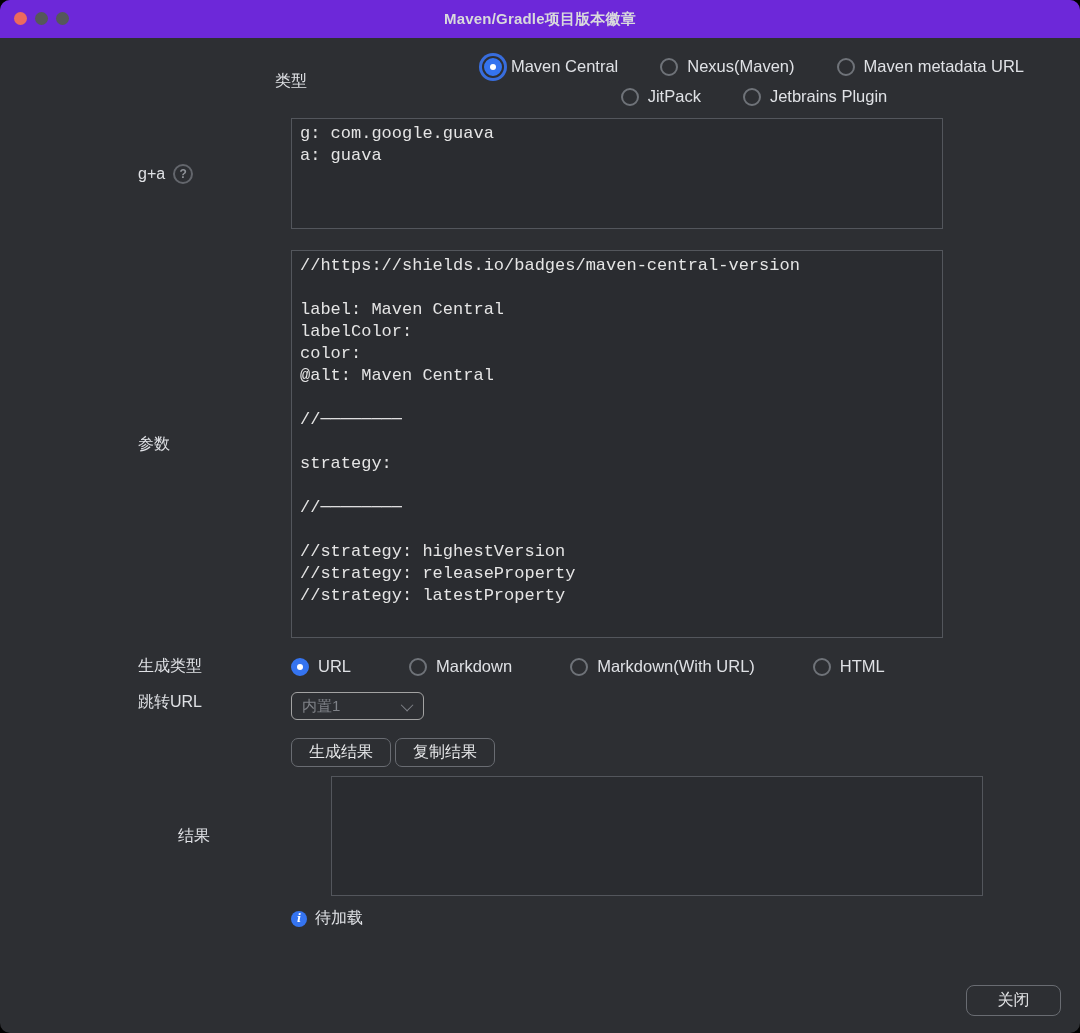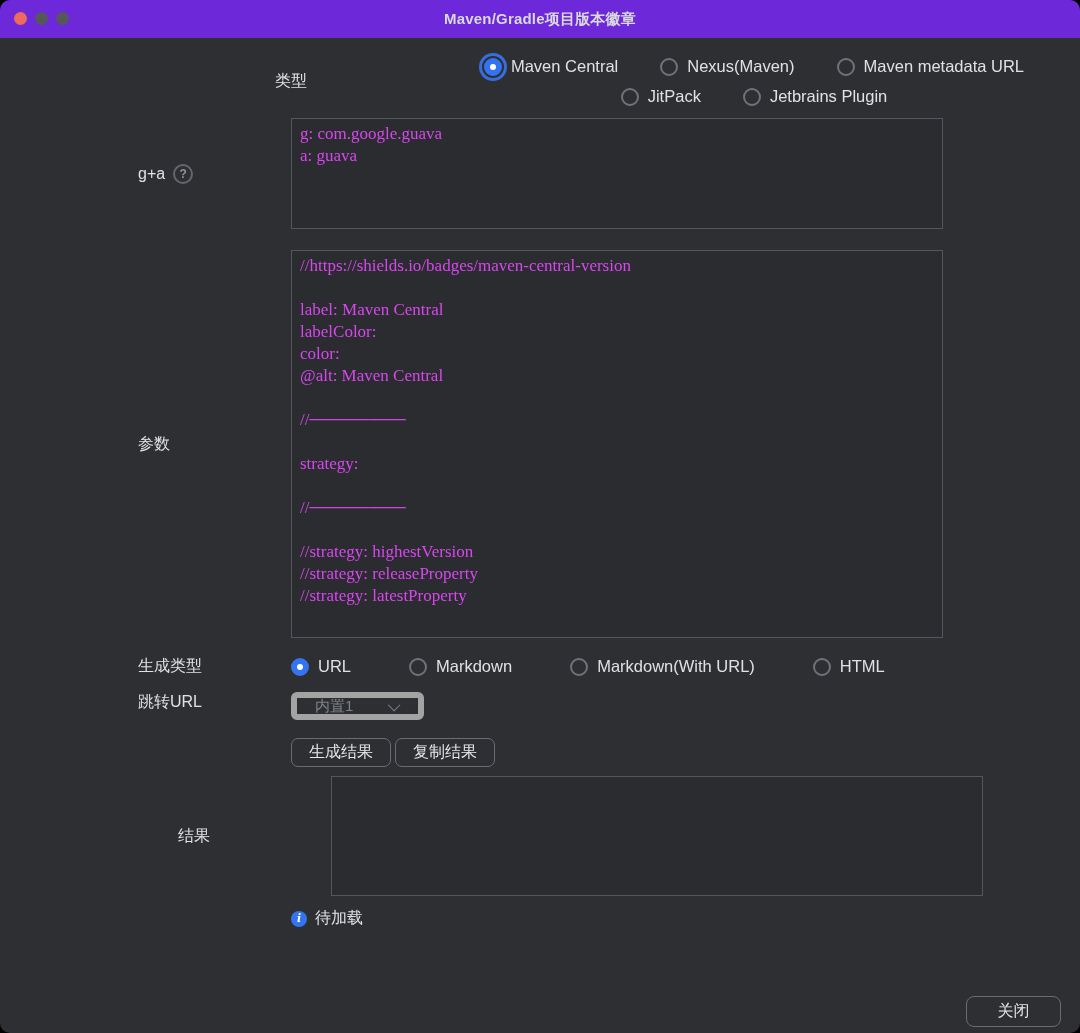--- a/index.html
+++ b/index.html
@@ -19,38 +19,38 @@
   .field-col{width:652px;flex-shrink:0;}
   
   .radio{display:inline-flex;align-items:center;gap:9px;color:#dfe1e5;font-size:16.5px;cursor:default;}
   .radio-dot{width:18px;height:18px;border-radius:50%;border:2px solid #6f7379;box-sizing:border-box;position:relative;flex-shrink:0;}
   .radio.selected .radio-dot{background:#3574f0;border-color:#3574f0;}
   .radio.selected .radio-dot::after{content:"";position:absolute;left:50%;top:50%;width:6px;height:6px;border-radius:50%;background:#fff;transform:translate(-50%,-50%);}
   .radio.focused .radio-dot{box-shadow:0 0 0 2px #2d2f33,0 0 0 5px #386ddd;}
   .radio-line{display:flex;justify-content:center;gap:42px;align-items:center;}
   .radio-line + .radio-line{margin-top:11px;}
   
-  textarea.box{display:block;width:100%;box-sizing:border-box;background:#2a2c30;border:1px solid #53565c;border-radius:0;color:#d946ef;font-family:Liberation Serif, serif;font-size:17px;line-height:22px;padding:4px 8px;resize:none;outline:none;white-space:pre;overflow:hidden;}
+  textarea.box{display:block;width:100%;box-sizing:border-box;background:#2a2c30;border:1px solid #53565c;border-radius:0;color:#e5e5e5;font-family:Liberation Mono, monospace;font-size:17px;line-height:22px;padding:4px 8px;resize:none;outline:none;white-space:pre;overflow:hidden;}
   .ga-box{height:111px;}
   .params-box{height:388px;}
   .result-box{height:120px;}
   
   .help{width:20px;height:20px;border-radius:50%;border:2px solid #63666c;box-sizing:border-box;color:#8f9298;font-size:12px;font-weight:700;display:inline-flex;align-items:center;justify-content:center;line-height:1;}
   
-  .dropdown{width:133px;height:28px;box-sizing:border-box;border:6px solid #a3a3a3;border-radius:6px;display:flex;align-items:center;padding:0 18px;color:#7f8288;font-size:15px;justify-content:space-between;}
+  .dropdown{width:133px;height:28px;box-sizing:border-box;border:1px solid #a3a3a3;border-radius:6px;display:flex;align-items:center;padding:0 10px;color:#7f8288;font-size:15px;justify-content:space-between;}
   .chevron{width:8px;height:8px;border-left:1.5px solid #7f8288;border-bottom:1.5px solid #7f8288;transform:rotate(-45deg) translateY(-2px);}
   
   .btn{display:inline-flex;align-items:center;justify-content:center;height:29px;padding:0 17px;background:transparent;border:1px solid #696c72;border-radius:7px;color:#e5e6e8;font-size:16px;font-family:inherit;}
   .actions{display:flex;gap:4px;}
   
   .status{display:flex;align-items:center;gap:8px;}
   .info-icon{width:16px;height:16px;border-radius:50%;background:#3574f0;color:#fff;font-size:11px;font-weight:700;font-family:"DejaVu Serif",serif;font-style:italic;display:inline-flex;align-items:center;justify-content:center;line-height:1;}
   .status-text{color:#dfe1e5;font-size:16px;}
   
-  .close-btn{position:absolute;right:19px;bottom:6px;width:95px;height:31px;background:transparent;border:1px solid #696c72;border-radius:8px;color:#e5e6e8;font-size:16px;font-family:inherit;}
+  .close-btn{position:absolute;right:19px;bottom:17px;width:95px;height:31px;background:transparent;border:1px solid #696c72;border-radius:8px;color:#e5e6e8;font-size:16px;font-family:inherit;}
   
   .r-type{margin-top:19px;align-items:center;justify-content:flex-end;}
   .r-ga{margin-top:12px;}
   .r-ga .label-col{align-items:center;}
   .r-params{margin-top:21px;}
   .r-gen{margin-top:18px;align-items:center;}
   .r-gen .field-col{display:flex;gap:58px;align-items:center;}
   .r-jump{margin-top:15px;align-items:flex-start;}
   .r-actions{margin-top:18px;}
   .r-result{margin-top:9px;padding-left:40px;}

